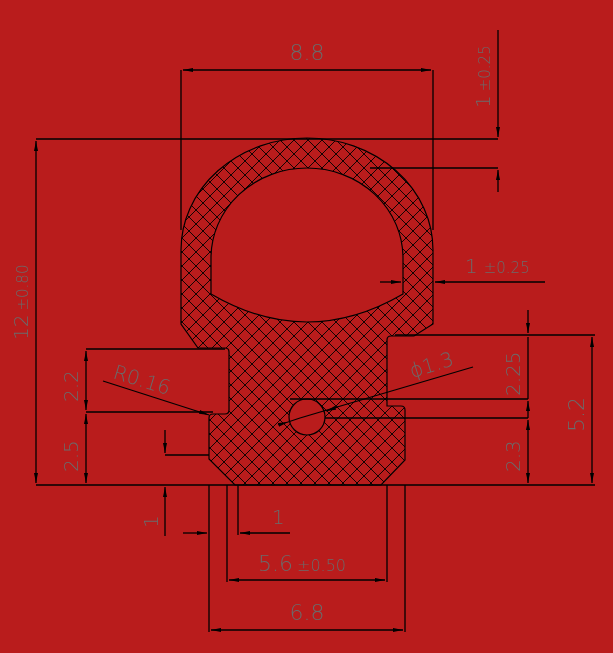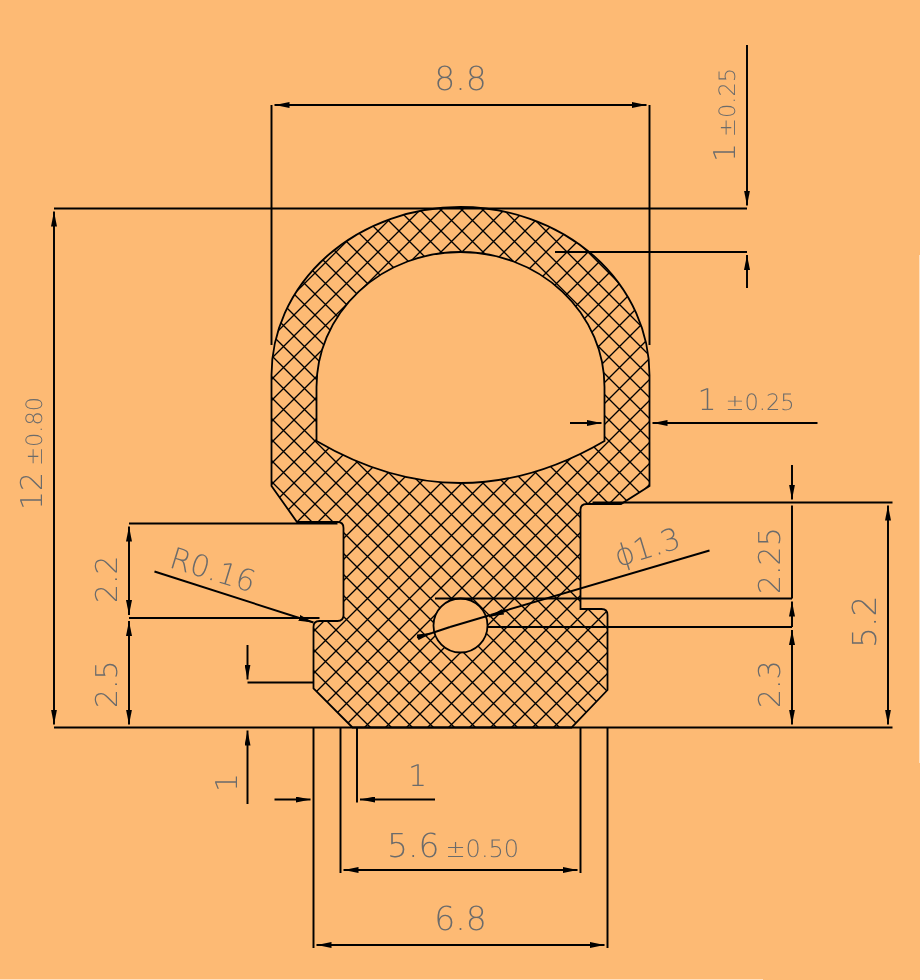--- a/index.html
+++ b/index.html
@@ -1,16 +1,16 @@
 <!DOCTYPE html>
 <html><head>
 <meta charset="utf-8">
 <style>
   html, body { margin: 0; padding: 0; background: #ffffff; }
-  #canvas { position: relative; width: 613px; height: 653px; overflow: hidden; background: #fdba74; }
+  #canvas { position: relative; width: 613px; height: 653px; overflow: hidden; background: #b91c1c; }
   svg { position: absolute; left: 0; top: 0; }
   .dim-text { font-family: "DejaVu Sans", sans-serif; fill: #6b6b6b; font-weight: 300; }
   .line { stroke: #000; stroke-width: 1.3; fill: none; }
   .outline { stroke: #000; stroke-width: 1.2; }
 </style>
 </head>
 <body>
 
 <div id="canvas">
 <svg width="613" height="653" viewBox="0 0 613 653" xmlns="http://www.w3.org/2000/svg">

